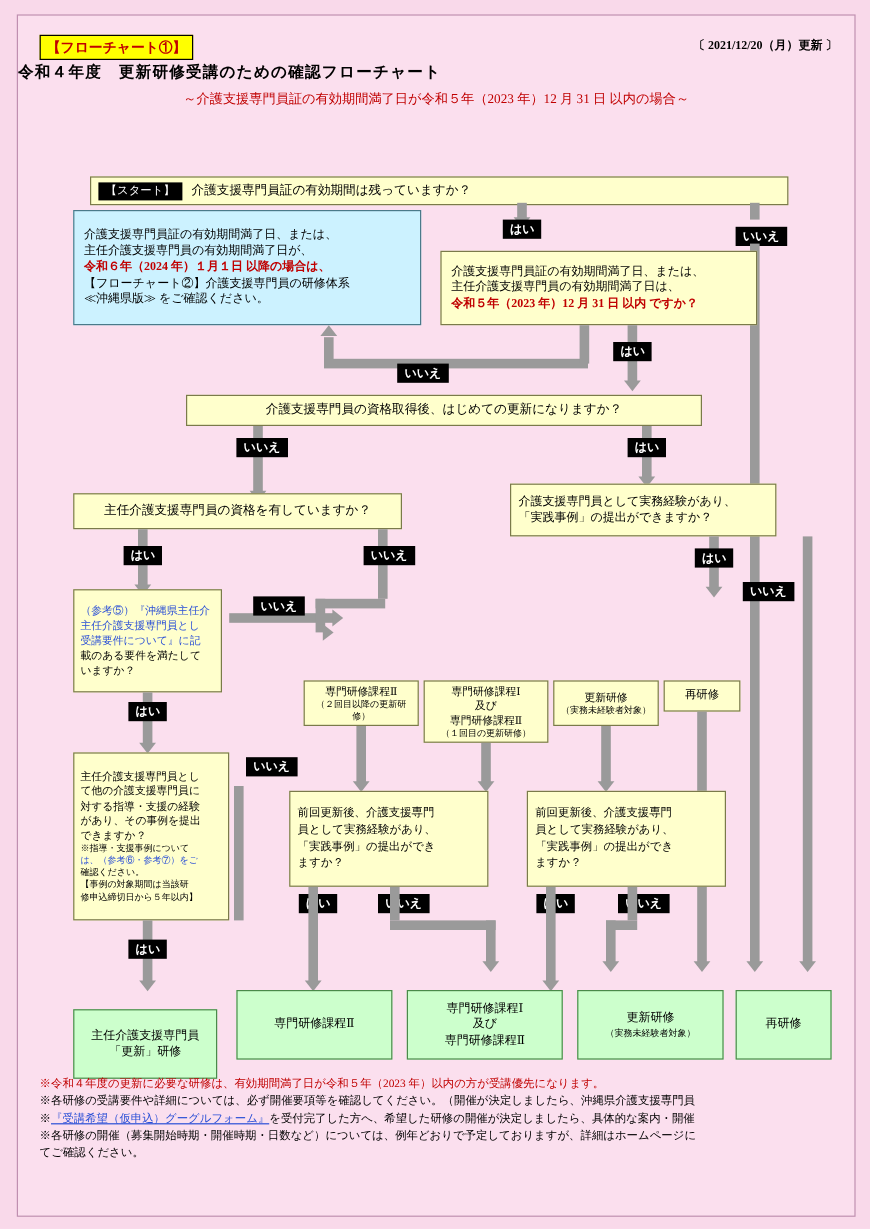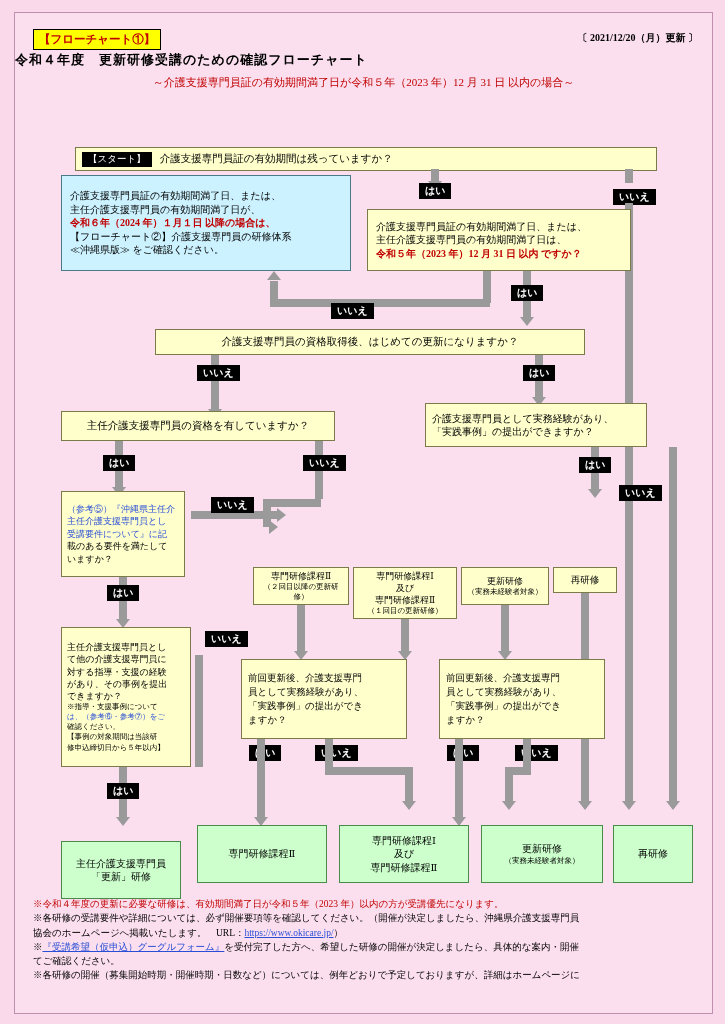--- a/index.html
+++ b/index.html
@@ -252,22 +252,19 @@
   <div class="box green" style="left:466px;top:812px;width:122px;height:58px;flex-direction:column;font-size:10px;">
     <div>更新研修</div>
     <div class="xsmall">（実務未経験者対象）</div>
   </div>
   <div class="box green" style="left:598px;top:812px;width:80px;height:58px;font-size:10px;">再研修</div>
 
   <div class="notes">
     <div class="n1">※令和４年度の更新に必要な研修は、有効期間満了日が令和５年（2023 年）以内の方が受講優先になります。</div>
     <div>※各研修の受講要件や詳細については、必ず開催要項等を確認してください。（開催が決定しましたら、沖縄県介護支援専門員</div>
     <div>
-      <span>協会のホームページへ掲載いたします。　URL：</span><a href="#">https://www.okicare.jp/</a><span>）</span>
-    </div>
-    <div>
       <span>※</span><span style="color:#2a4fd6;text-decoration:underline;">『受講希望（仮申込）グーグルフォーム』</span><span>を受付完了した方へ、希望した研修の開催が決定しましたら、具体的な案内・開催</span>
     </div>
+    <div>※各研修の開催（募集開始時期・開催時期・日数など）については、例年どおりで予定しておりますが、詳細はホームページに</div>
     <div>てご確認ください。</div>
-    <div>※各研修の開催（募集開始時期・開催時期・日数など）については、例年どおりで予定しておりますが、詳細はホームページに</div>
   </div>
 
 </div>
 
 </body></html>

